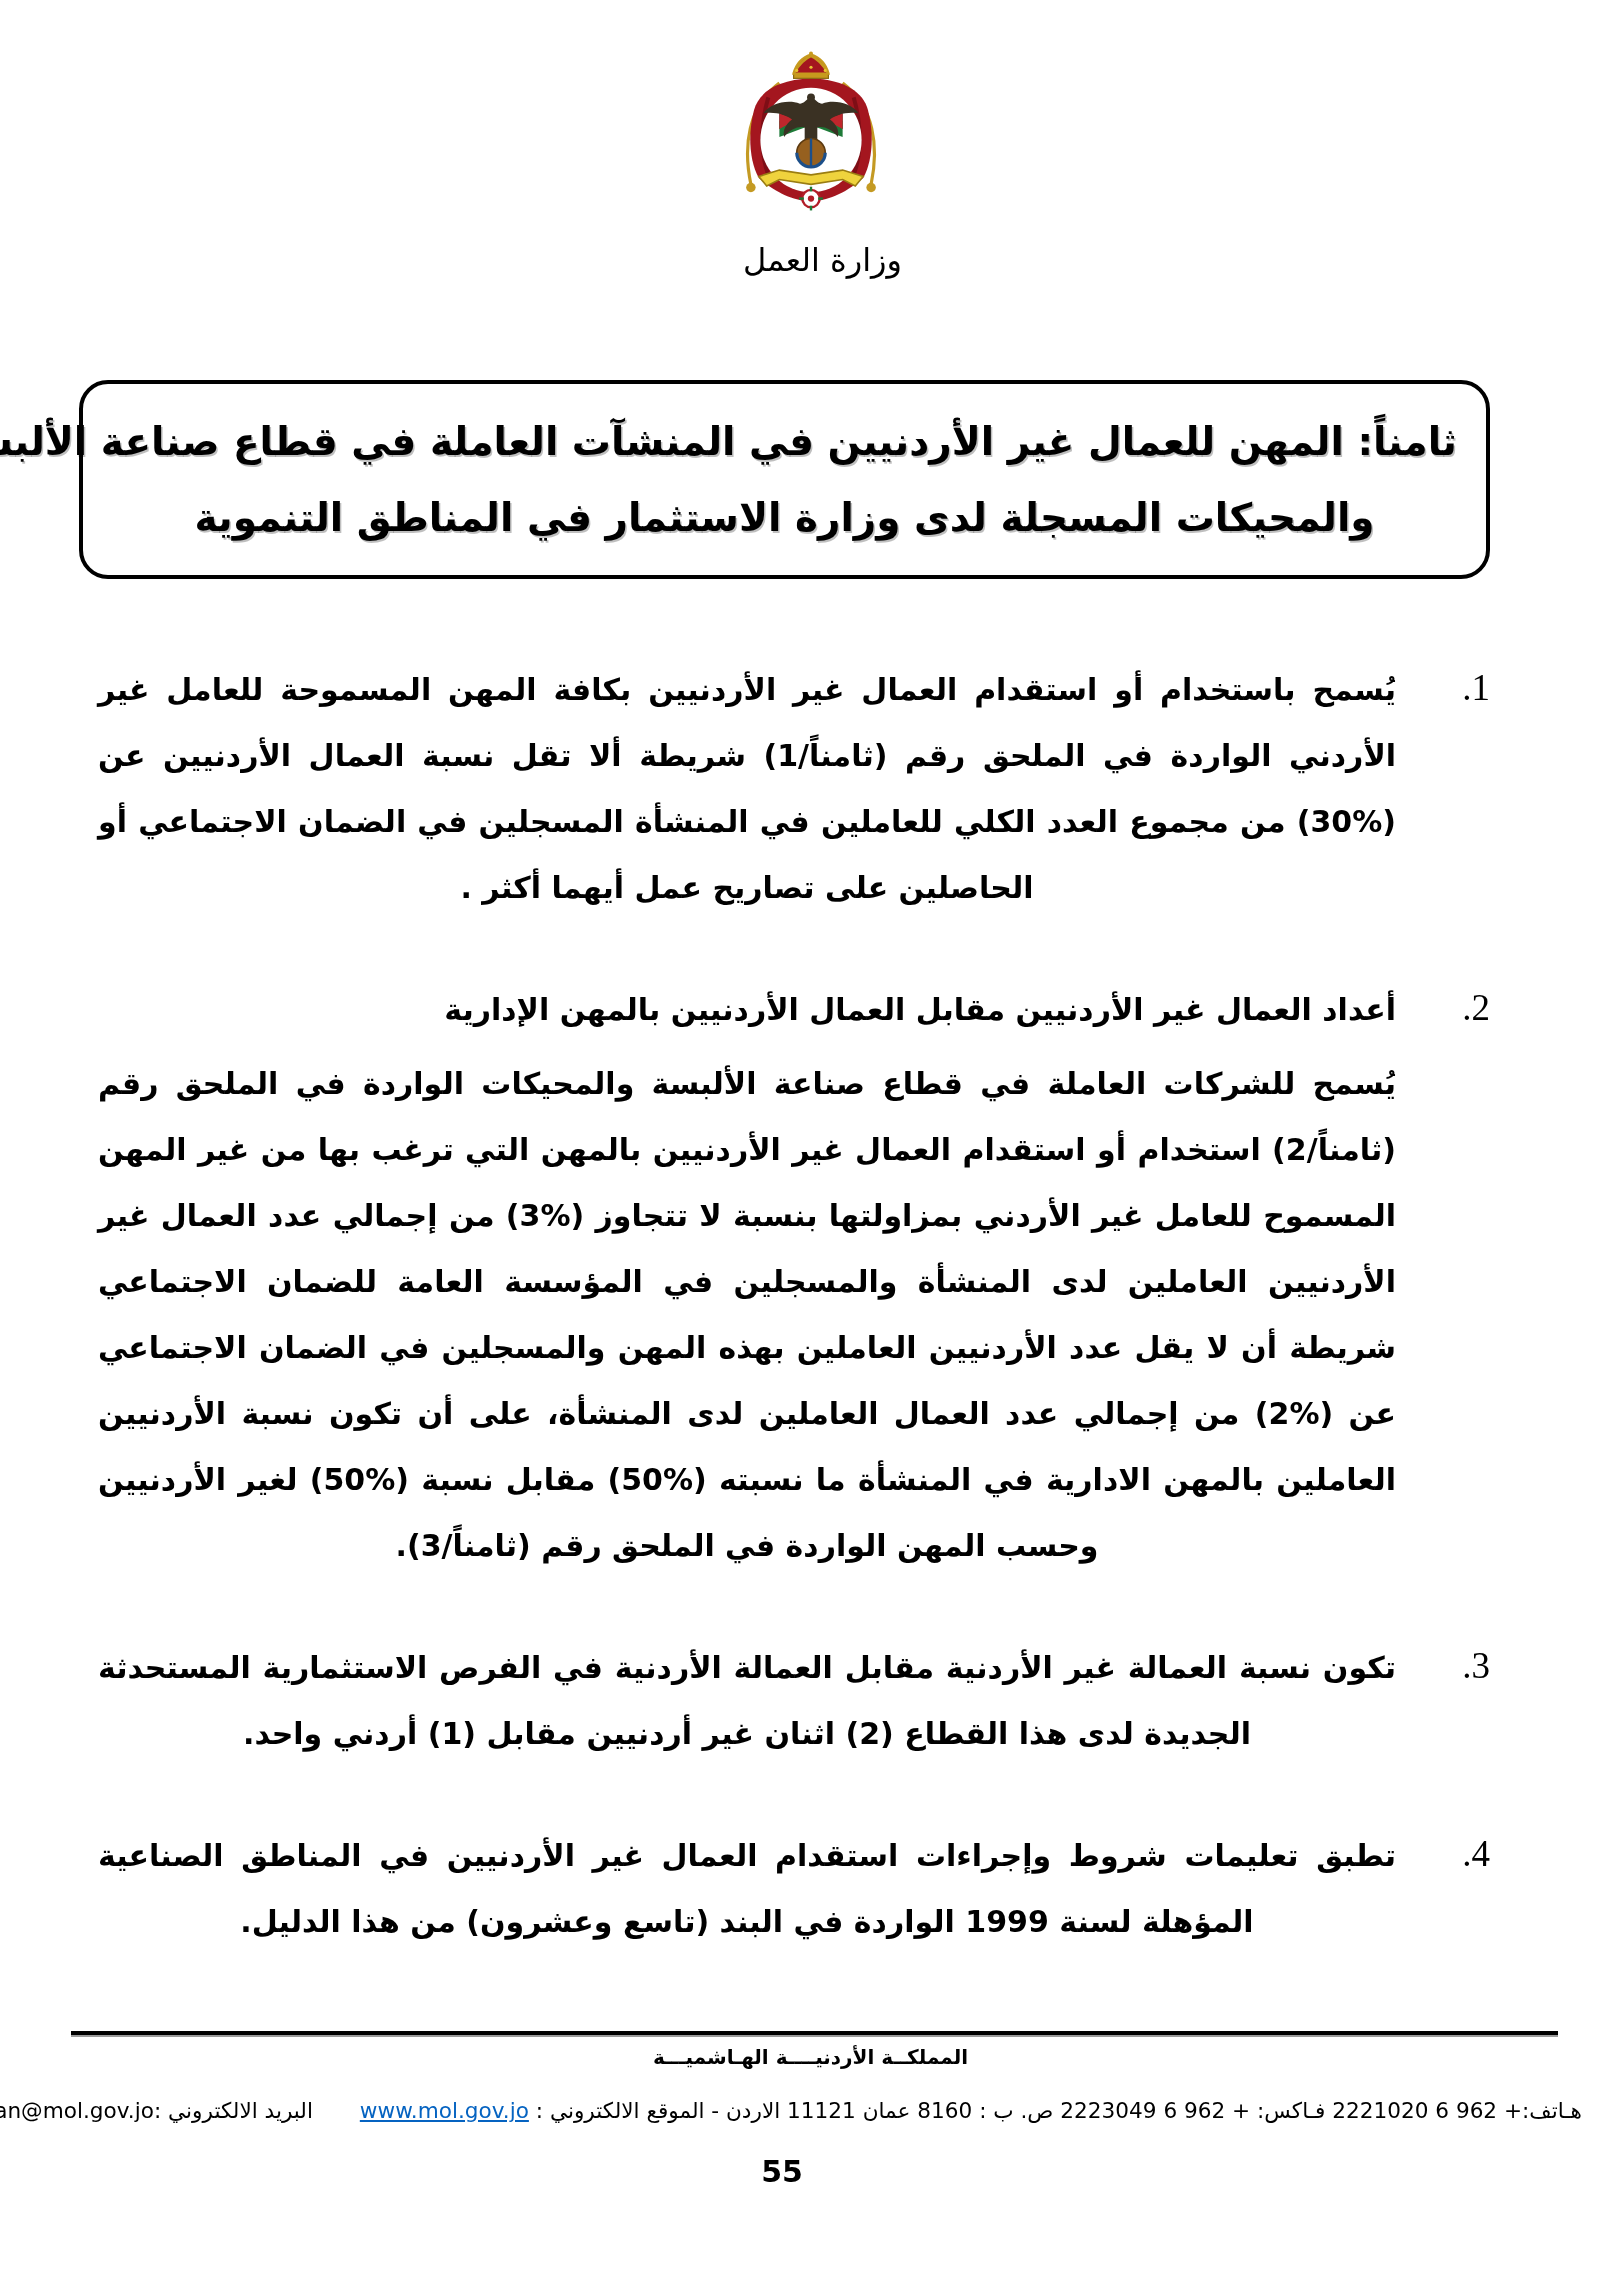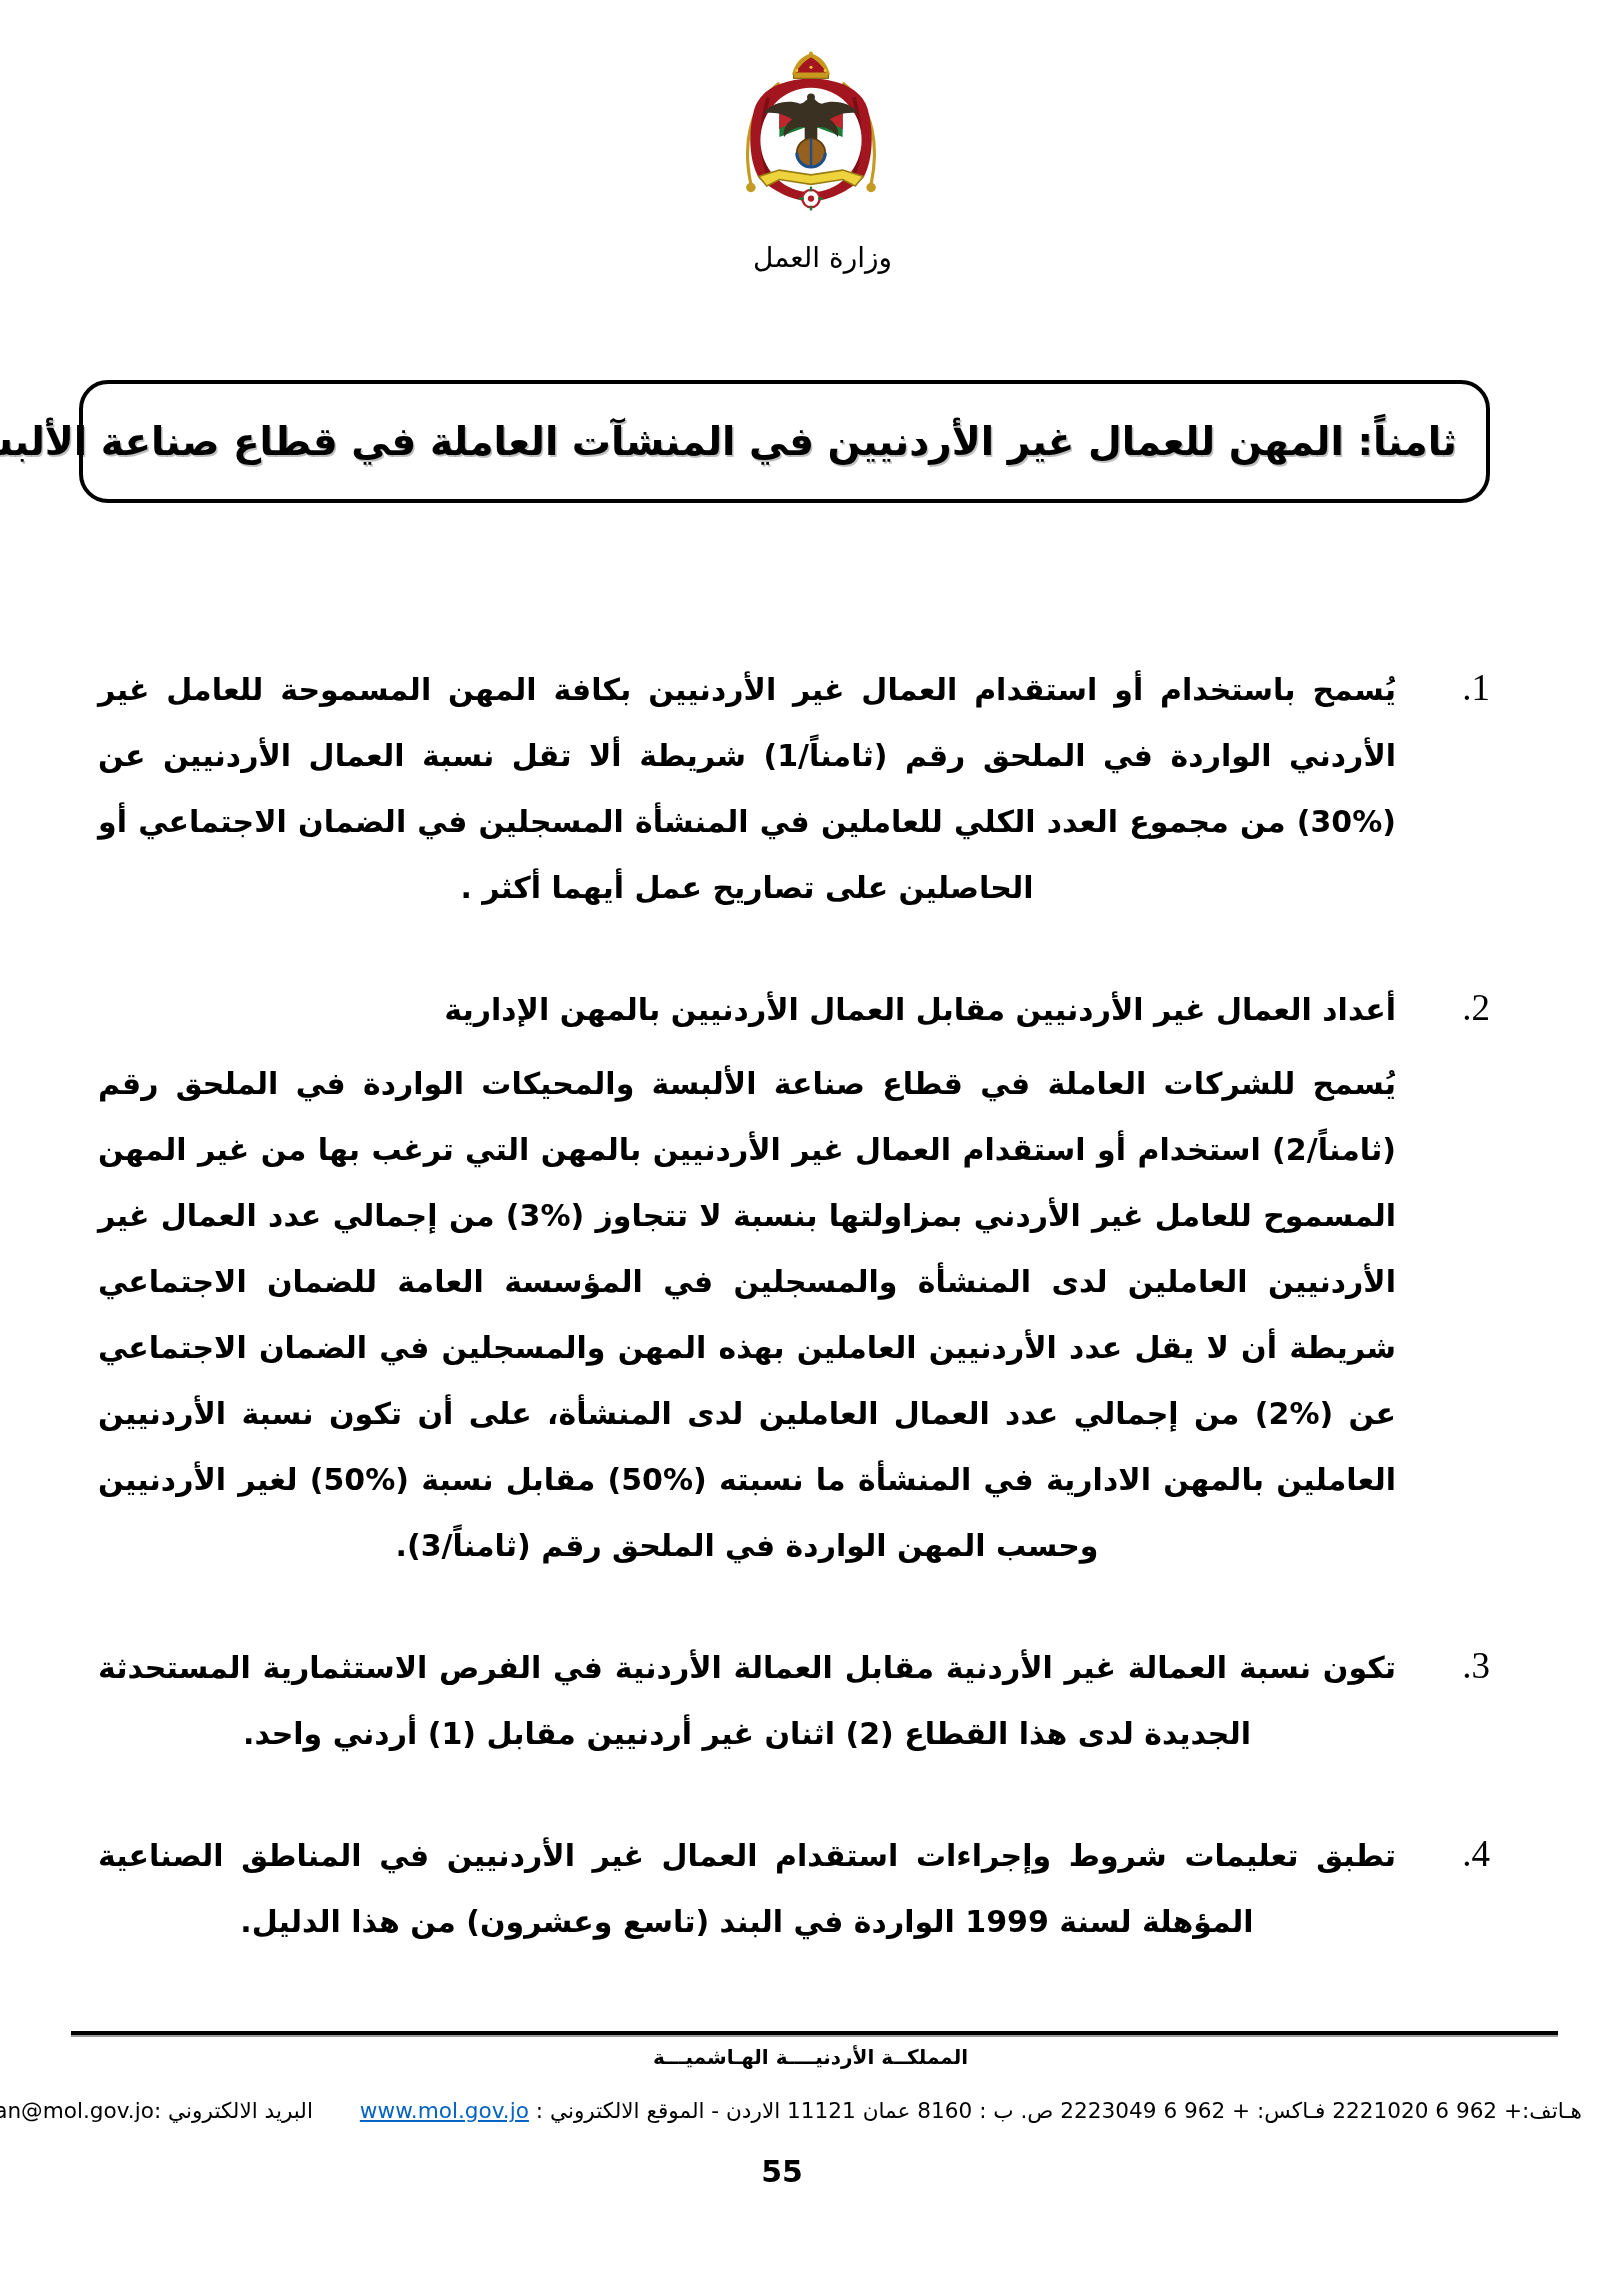--- a/index.html
+++ b/index.html
@@ -9,21 +9,21 @@
     margin:0 auto;
     background:#ffffff;
     direction:rtl;
     font-family:"DejaVu Sans",sans-serif;
     color:#000;
     overflow:hidden;
   }
   
   .header{position:absolute;top:51px;left:0;right:0;text-align:center;}
   .emblem{display:block;margin:0 auto;}
-  .ministry{font-size:28px;margin-top:3.9px;letter-spacing:0.5px;padding-left:24px;}
+  .ministry{font-size:32px;margin-top:3.9px;letter-spacing:0.5px;padding-left:24px;}
   
   .title-box{
     position:absolute;top:380px;right:131px;width:1411px;
     box-sizing:border-box;
     border:4.9px solid #000;border-radius:29px;
     padding:19.6px 29px;
     text-align:center;
   }
   .title-line{
     font-size:39px;font-weight:bold;line-height:76px;
@@ -120,20 +120,21 @@
         <circle cx="92" cy="24" r="2" fill="#E8C631"></circle>
         <circle cx="110" cy="20" r="2" fill="#E8C631"></circle>
         <circle cx="128" cy="24" r="2" fill="#E8C631"></circle>
       </g>
     </svg>
     <div class="ministry">وزارة العمل</div>
   </div>
 
   <div class="title-box">
     <div class="title-line">ثامناً: المهن للعمال غير الأردنيين في المنشآت العاملة في قطاع صناعة الألبسة</div>
+    <div class="title-line">والمحيكات المسجلة لدى وزارة الاستثمار في المناطق التنموية</div>
   </div>
 
   <div class="content">
 
     <div class="item">
       <span class="num">1.</span>
       <p>يُسمح باستخدام أو استقدام العمال غير الأردنيين بكافة المهن المسموحة للعامل غير الأردني الواردة في الملحق رقم (ثامناً/1) شريطة ألا تقل نسبة العمال الأردنيين عن (%30) من مجموع العدد الكلي للعاملين في المنشأة المسجلين في الضمان الاجتماعي أو الحاصلين على تصاريح عمل أيهما أكثر .</p>
     </div>
 
     <div class="item">

